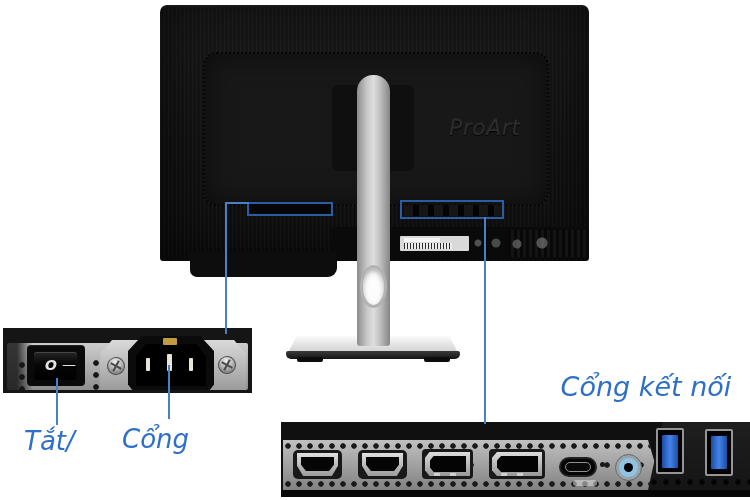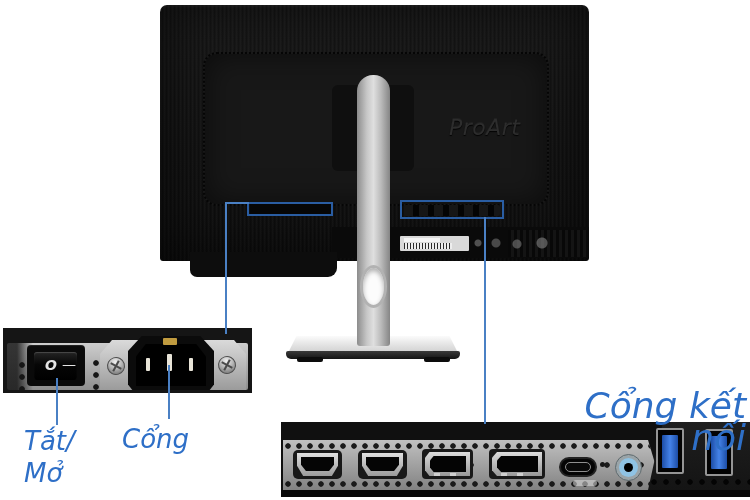--- a/index.html
+++ b/index.html
@@ -84,21 +84,21 @@
   .line-h1{left:225px;top:202px;width:24px;height:2px;}
   .line-v1{left:225px;top:202px;width:2px;height:132px;}
   .line-v2{left:484px;top:217px;width:2px;height:207px;}
   .line-switch{left:56px;top:378px;width:2px;height:47px;}
   .line-inlet{left:168px;top:365px;width:2px;height:54px;}
 
   
   .callout-label{color:#2e6fc7;font-size:26px;line-height:32px;text-align:left;}
   .label-switch{left:24px;top:425px;width:80px;}
   .label-inlet{left:122px;top:423px;width:90px;}
-  .label-ports{left:546px;top:390px;width:200px;text-align:right;font-size:36px;}
+  .label-ports{left:546px;top:371px;width:200px;text-align:center;font-size:27px;}
 
   
   .power-photo{left:3px;top:328px;width:249px;height:65px;background:#151515;overflow:hidden;}
   .power-silver{
     position:absolute;left:4px;top:15px;width:241px;height:47px;border-radius:2px;
     background-image:
       radial-gradient(circle at 15px 22px,#161616 2.4px,transparent 3.2px),
       radial-gradient(circle at 15px 34px,#161616 2.4px,transparent 3.2px),
       radial-gradient(circle at 15px 46px,#161616 2.4px,transparent 3.2px),
       radial-gradient(circle at 89px 20px,#161616 2.4px,transparent 3.2px),
@@ -307,20 +307,19 @@
   <div class="abs hl-rect hl-power"></div>
   <div class="abs hl-rect hl-ports"></div>
   <div class="abs blue-line line-h1"></div>
   <div class="abs blue-line line-v1"></div>
   <div class="abs blue-line line-v2"></div>
   <div class="abs blue-line line-switch"></div>
   <div class="abs blue-line line-inlet"></div>
 
   <div class="abs callout-label label-switch">
     <div>Tắt/</div>
-    <div>Mở</div>
   </div>
   <div class="abs callout-label label-inlet">
     <div>Cổng</div>
   </div>
   <div class="abs callout-label label-ports">Cổng kết nối</div>
 
 </div>
 
 </body></html>

